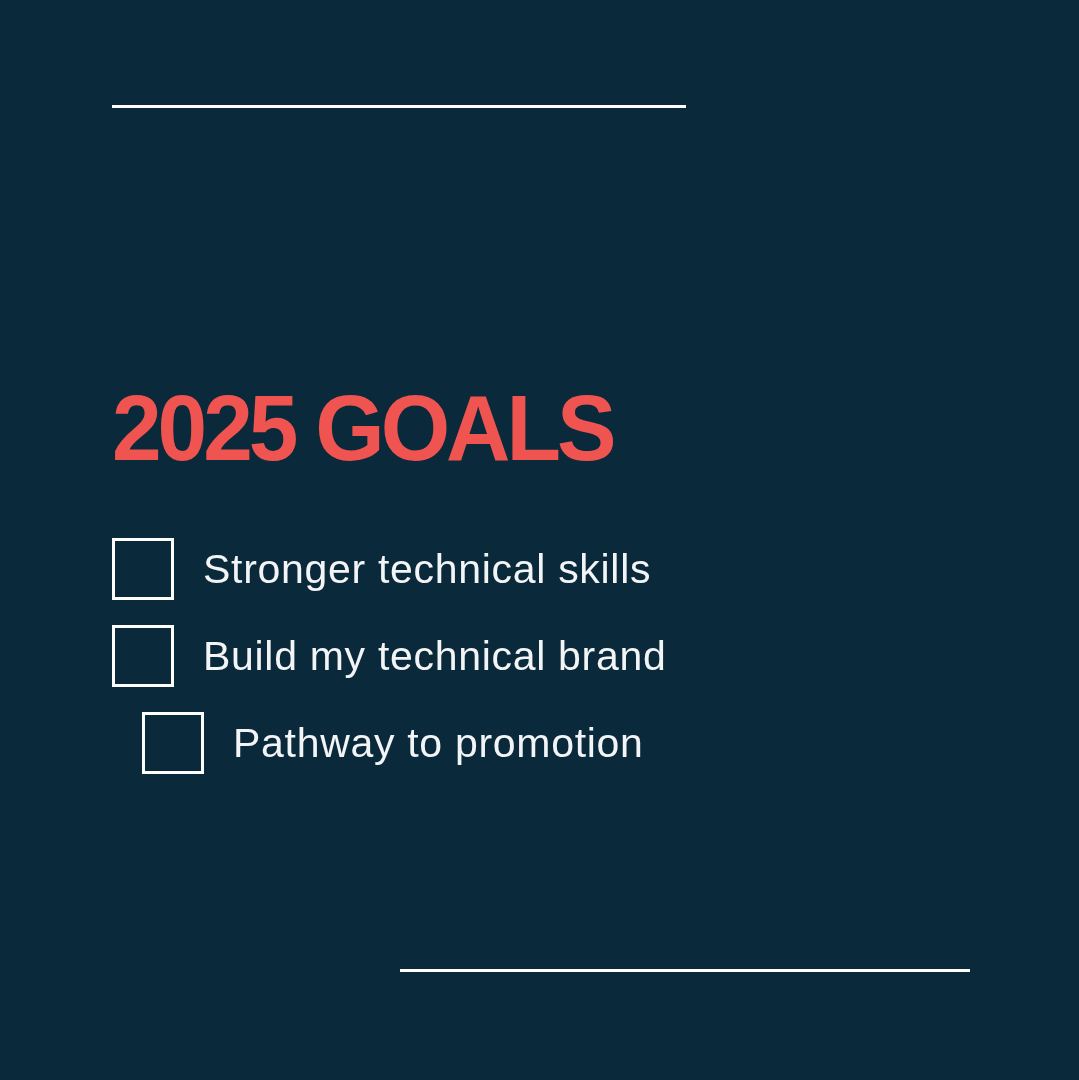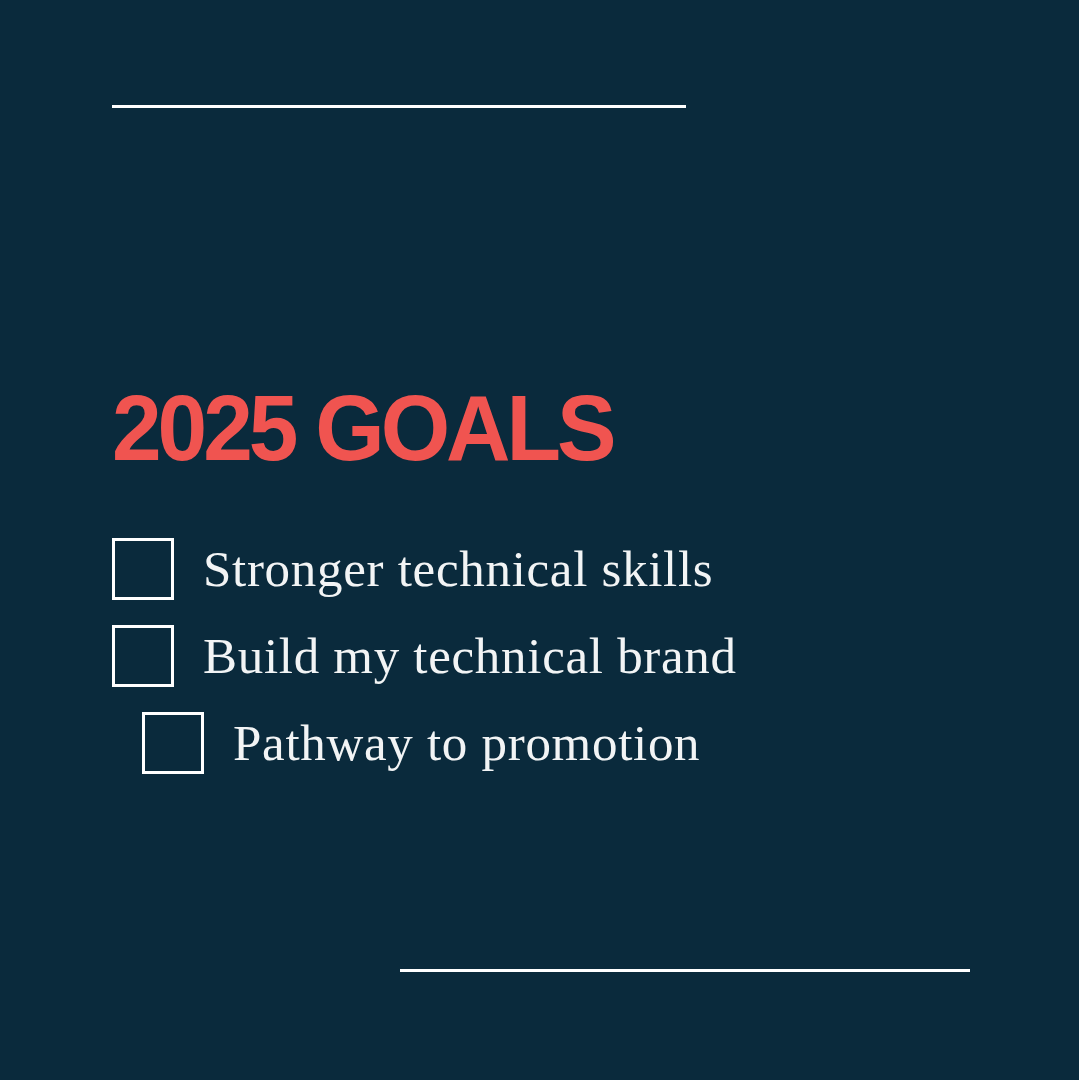--- a/index.html
+++ b/index.html
@@ -81,23 +81,23 @@
     flex: 0 0 auto;
     width: 56px;
     height: 56px;
     border: 3px solid #ffffff;
     background: transparent;
     box-sizing: content-box;
   }
   .check-label {
     margin-left: 29px;
     color: #f2f4f5;
-    font-family: Liberation Serif, serif;
+    font-family: Liberation Sans, sans-serif;
     font-weight: 400;
-    font-size: 51px;
+    font-size: 41px;
     line-height: 62px;
     letter-spacing: 0.7px;
     white-space: nowrap;
   }
 </style>
 </head>
 <body>
 
 <div id="poster">
 

